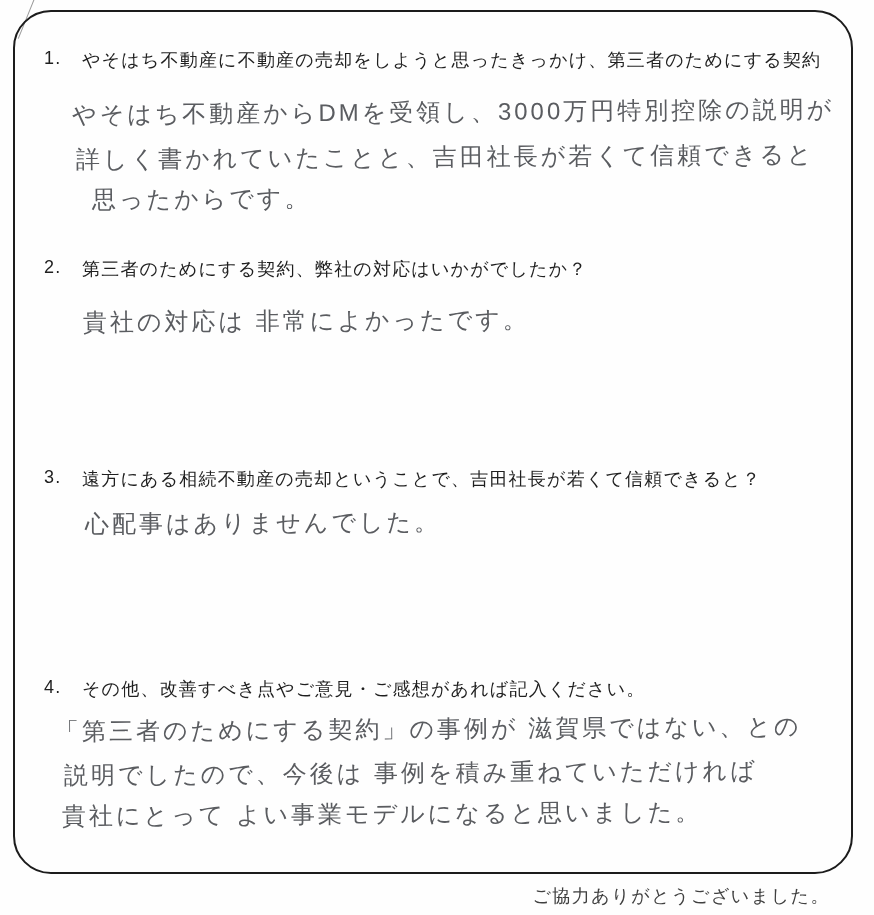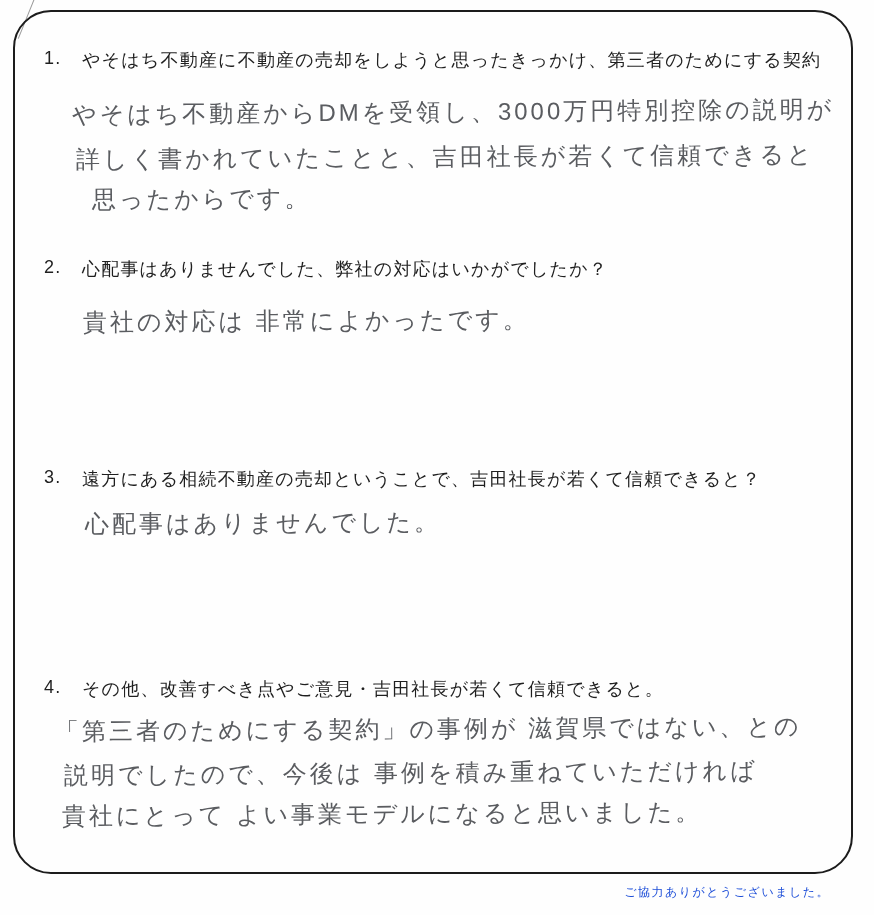--- a/index.html
+++ b/index.html
@@ -54,22 +54,22 @@
     font-size: 24px;
     letter-spacing: 3px;
     white-space: nowrap;
     transform: rotate(-0.4deg);
     font-weight: 400;
   }
   .footer-note {
     position: absolute;
     right: 44px;
     top: 884px;
-    color: #1d4ed8;
-    font-size: 12px;
+    color: #404040;
+    font-size: 18px;
     letter-spacing: 1.5px;
     white-space: nowrap;
   }
 </style>
 </head>
 <body>
 
 <div class="page">
 
   <div class="scan-edge"></div>
@@ -78,33 +78,33 @@
   <div class="q" style="left:44px; top:48px;">
     <span class="q-num">1.</span>
     <span class="q-text">やそはち不動産に不動産の売却をしようと思ったきっかけ、第三者のためにする契約</span>
   </div>
   <div class="hw" style="left:72px; top:96px;">やそはち不動産からDMを受領し、3000万円特別控除の説明が</div>
   <div class="hw" style="left:76px; top:141px;">詳しく書かれていたことと、吉田社長が若くて信頼できると</div>
   <div class="hw" style="left:92px; top:183px;">思ったからです。</div>
 
   <div class="q" style="left:44px; top:257px;">
     <span class="q-num">2.</span>
-    <span class="q-text">心配事はありませんでした、弊社の対応はいかがでしたか？</span>
+    <span class="q-text">第三者のためにする契約、弊社の対応はいかがでしたか？</span>
   </div>
   <div class="hw" style="left:83px; top:305px;">貴社の対応は 非常によかったです。</div>
 
   <div class="q" style="left:44px; top:467px;">
     <span class="q-num">3.</span>
     <span class="q-text">遠方にある相続不動産の売却ということで、吉田社長が若くて信頼できると？</span>
   </div>
   <div class="hw" style="left:85px; top:507px;">心配事はありませんでした。</div>
 
   <div class="q" style="left:44px; top:677px;">
     <span class="q-num">4.</span>
-    <span class="q-text">その他、改善すべき点やご意見・吉田社長が若くて信頼できると。</span>
+    <span class="q-text">その他、改善すべき点やご意見・ご感想があれば記入ください。</span>
   </div>
   <div class="hw" style="left:55px; top:713px;">「第三者のためにする契約」の事例が 滋賀県ではない、との</div>
   <div class="hw" style="left:64px; top:757px;">説明でしたので、今後は 事例を積み重ねていただければ</div>
   <div class="hw" style="left:62px; top:798px;">貴社にとって よい事業モデルになると思いました。</div>
 
   <div class="footer-note">ご協力ありがとうございました。</div>
 
 </div>
 
 </body></html>

